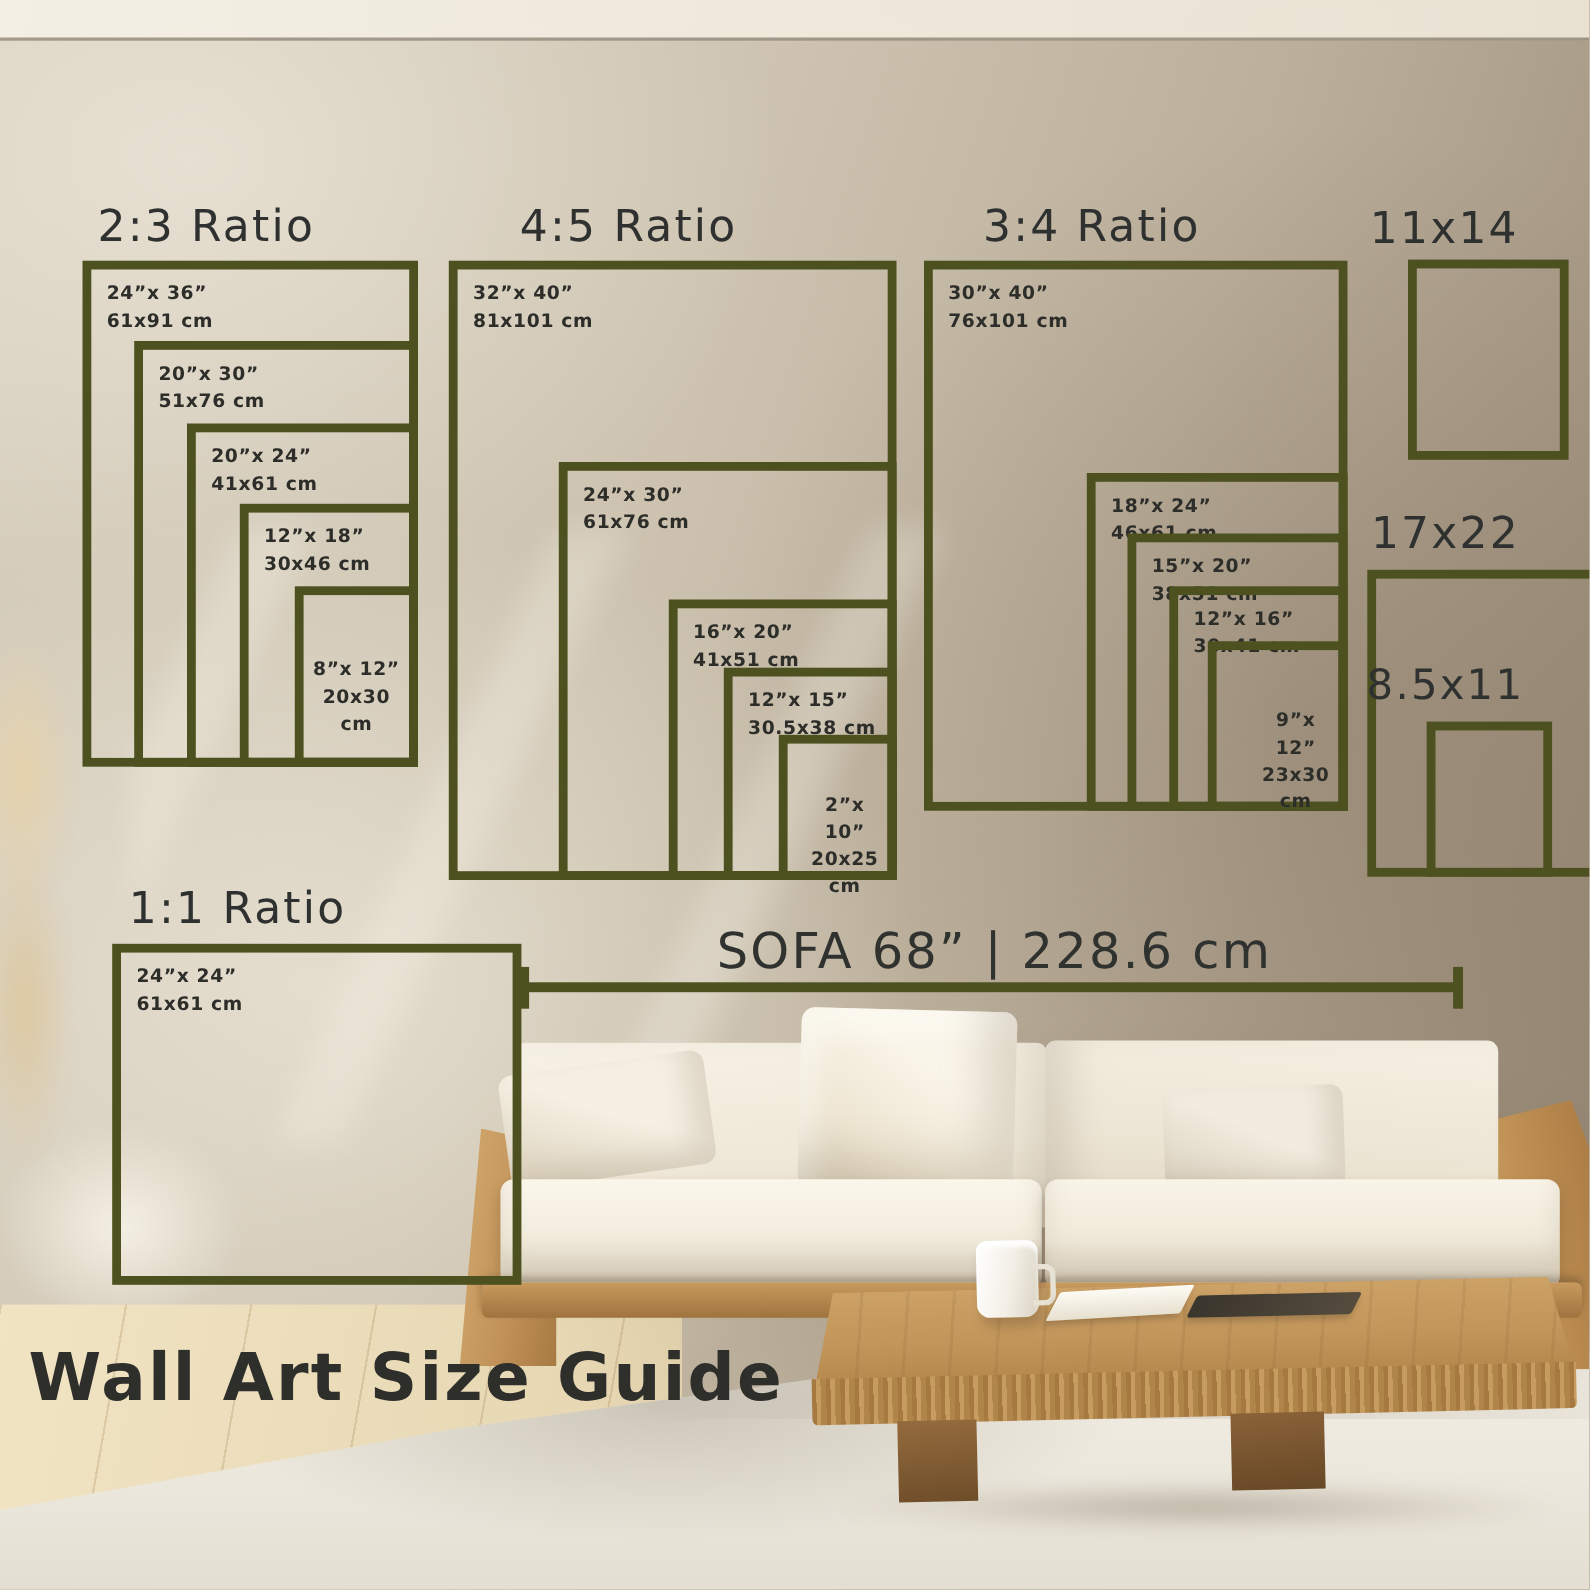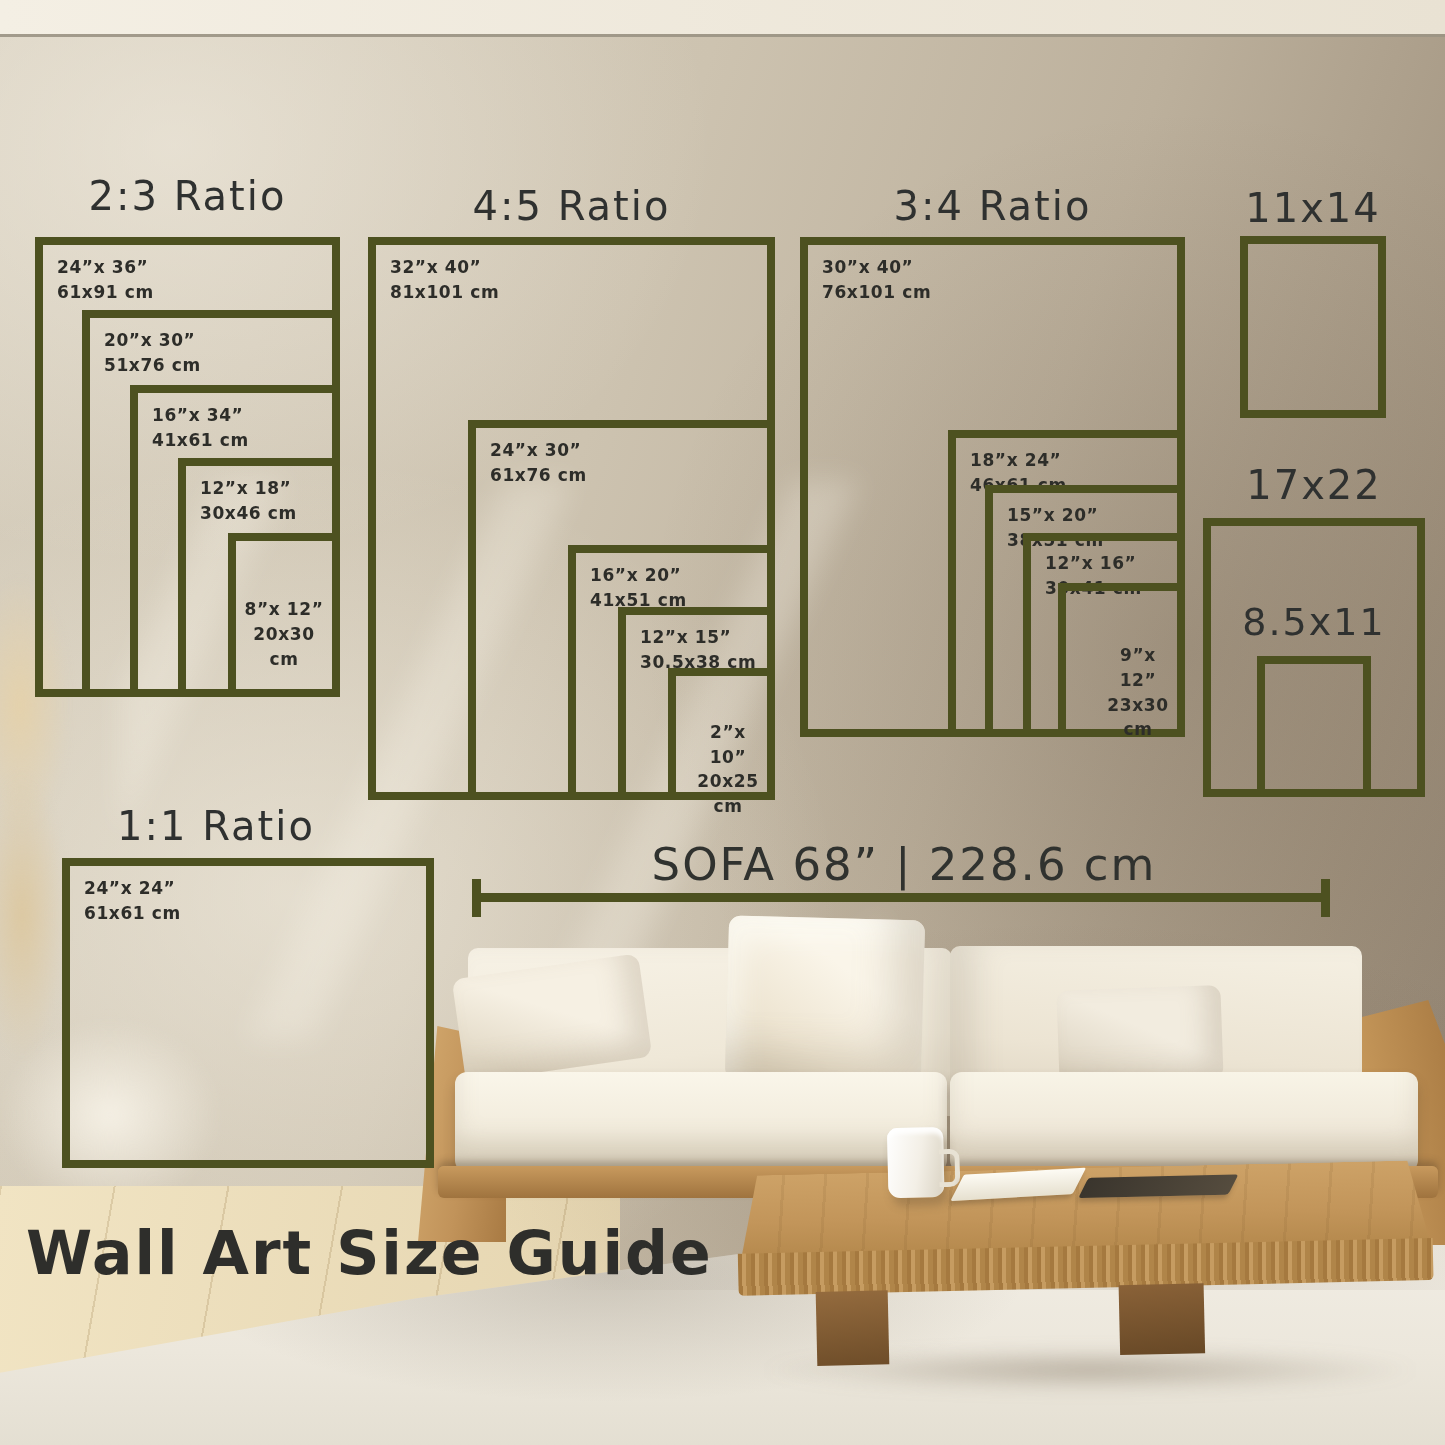--- a/index.html
+++ b/index.html
@@ -85,21 +85,21 @@
   .mug{left:890px;top:1124px;width:56px;height:70px;border-radius:10px 10px 12px 12px;
     background:linear-gradient(100deg,#ffffff 0%,#f3efe6 55%,#d9d2c2 100%);
     box-shadow:inset 0 6px 4px rgba(255,255,255,.9), 4px 8px 10px rgba(90,70,45,.3);}
   .mug-handle{left:941px;top:1146px;width:16px;height:28px;border:5px solid #e8e2d4;border-left:none;
     border-radius:0 10px 10px 0;}
   .mag{left:960px;top:1170px;width:120px;height:26px;border-radius:2px;transform:skewX(-30deg) rotate(-2deg);
     background:linear-gradient(#fdfbf4,#e6e0cf);box-shadow:0 4px 5px rgba(90,70,45,.35);}
   .remote{left:1085px;top:1178px;width:150px;height:20px;border-radius:3px;transform:skewX(-28deg);
     background:linear-gradient(90deg,#3a352d,#554c3e);box-shadow:0 4px 5px rgba(90,70,45,.35);}
   
-  .box{position:absolute;border:8px solid var(--frame,#4d5120);box-sizing:border-box;z-index:8;}
+  .box{position:absolute;border:8px solid var(--frame,#4d5120);box-sizing:border-box;z-index:8;margin-left:40px;}
   .lbl{position:absolute;left:14px;top:10px;font-weight:bold;font-size:17px;line-height:1.45;
     letter-spacing:.6px;color:var(--ink,#2d2d29);white-space:nowrap;}
   .lbl-c{left:0;right:0;top:38%;text-align:center;white-space:normal;}
   .lbl-n{left:auto;width:78px;margin:0 auto;right:0;}
   .gtitle{position:absolute;z-index:8;font-size:40px;letter-spacing:2px;color:#2f3130;text-align:center;}
   .sofa-lbl{position:absolute;z-index:8;font-size:45px;letter-spacing:2px;color:#30322f;text-align:center;}
   .mline{position:absolute;z-index:8;background:var(--frame,#4d5120);}
   .footer{position:absolute;z-index:9;font-size:60px;font-weight:bold;letter-spacing:2px;color:#2e2e2b;}
 </style>
 </head>
@@ -134,36 +134,36 @@
     <div class="abs tbl-top"></div>
     <div class="abs tbl-edge"></div>
     <div class="abs tbl-leg1"></div>
     <div class="abs tbl-leg2"></div>
     <div class="abs mug"></div>
     <div class="abs mug-handle"></div>
     <div class="abs mag"></div>
     <div class="abs remote"></div>
   </div>
 
-  <div class="gtitle" style="left:35px;top:173px;width:305px">2:3 Ratio</div>
+  <div class="gtitle" style="left:35px;top:183px;width:305px">2:3 Ratio</div>
   <div class="box" style="left:35px;top:237px;width:305px;height:460px">
     <div class="lbl">
       <div>24”x 36”</div>
         <div>61x91 cm</div>
     </div>
   </div>
   <div class="box" style="left:82px;top:310px;width:258px;height:387px">
     <div class="lbl">
       <div>20”x 30”</div>
         <div>51x76 cm</div>
     </div>
   </div>
   <div class="box" style="left:130px;top:385px;width:210px;height:312px">
     <div class="lbl">
-      <div>16”x 34”</div>
+      <div>20”x 24”</div>
         <div>41x61 cm</div>
     </div>
   </div>
   <div class="box" style="left:178px;top:458px;width:162px;height:239px">
     <div class="lbl">
       <div>12”x 18”</div>
         <div>30x46 cm</div>
     </div>
   </div>
   <div class="box" style="left:228px;top:533px;width:112px;height:164px">

